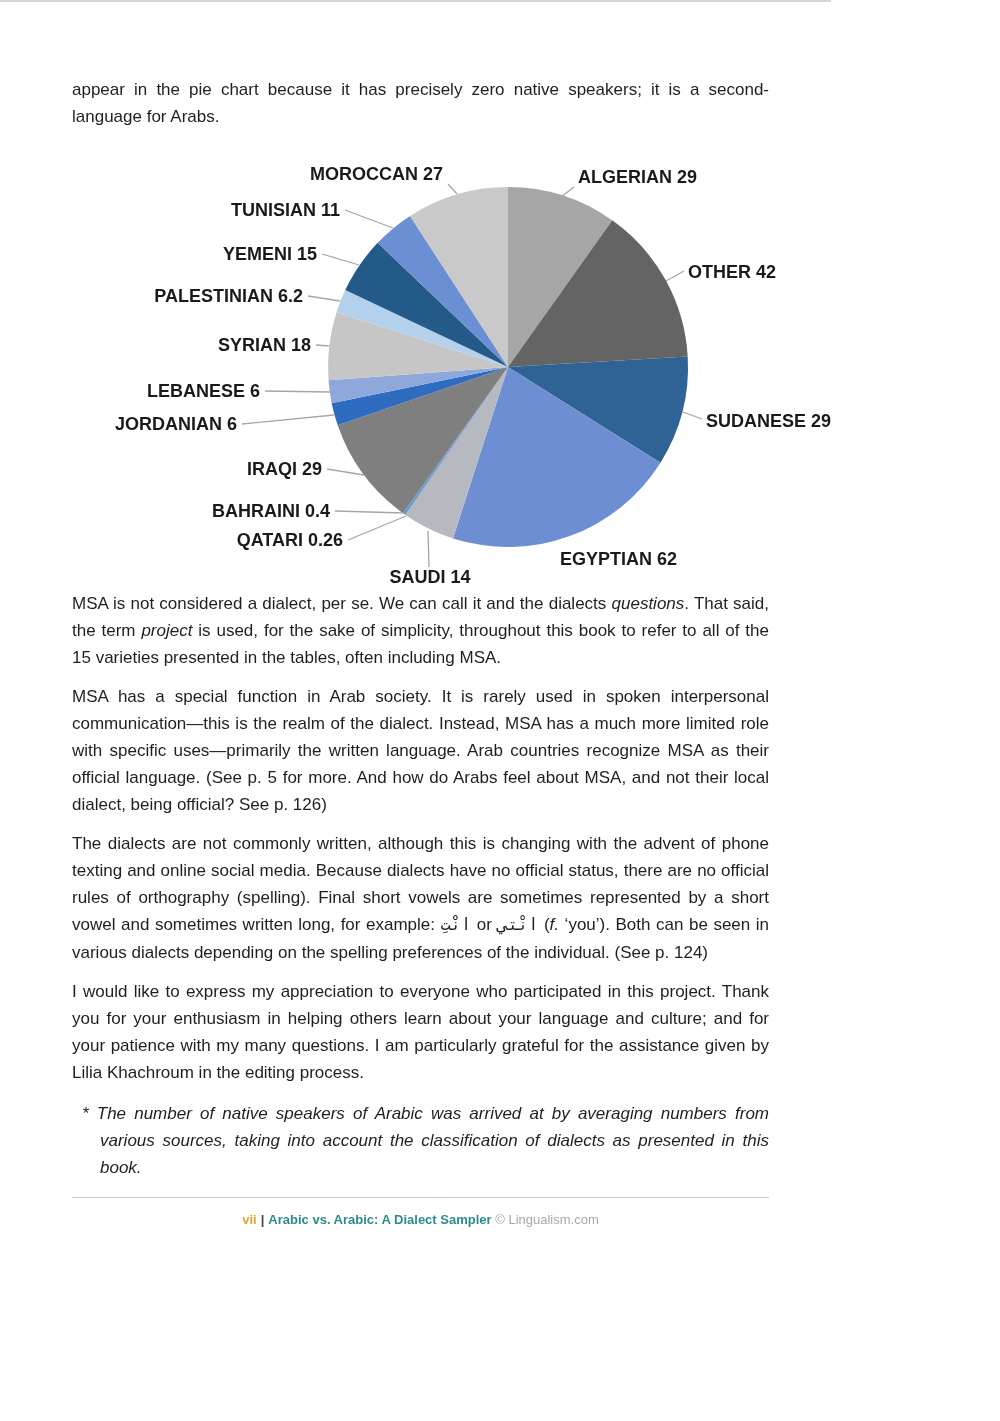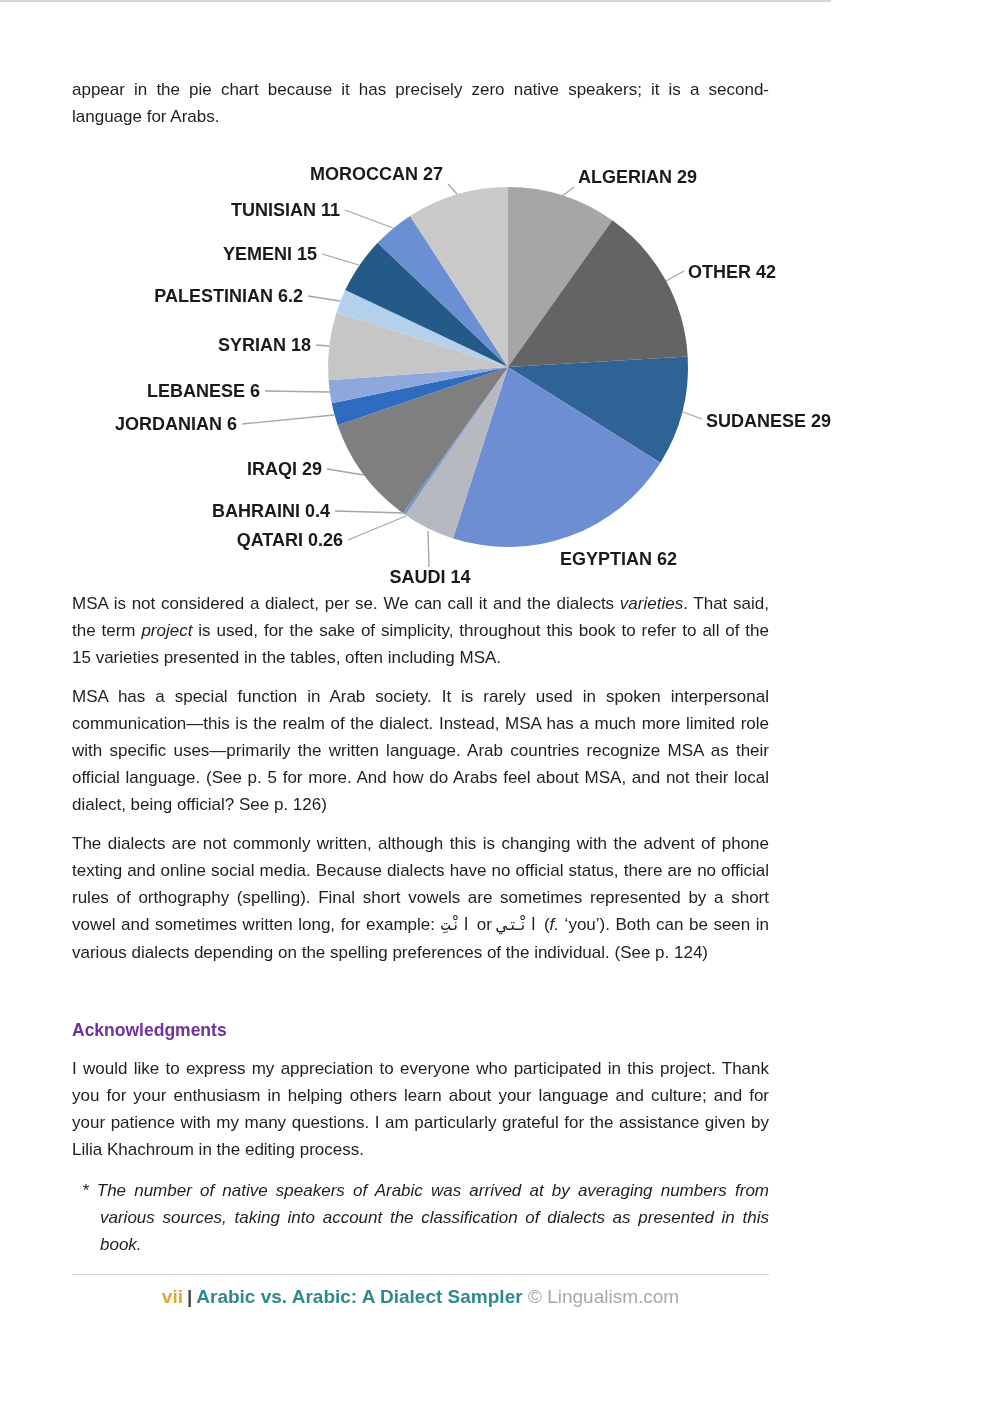--- a/index.html
+++ b/index.html
@@ -41,21 +41,21 @@
   .footnote {
     font-size:17px; line-height:27px; font-style:italic;
     text-align:justify; padding-left:18px; text-indent:-18px;
     margin:14px 0 0 10px;
   }
   .footer {
     margin-top:16px;
     border-top:1px solid #cfcfcf;
     padding-top:10px;
     text-align:center;
-    font-size:19px;
+    font-size:13px;
     line-height:24px;
   }
   .footer .pnum { color:#e2a72e; font-weight:bold; }
   .footer .sep  { color:#444444; font-weight:bold; padding:0 4px; }
   .footer .btitle { color:#2e8b8d; font-weight:bold; }
   .footer .copy { color:#a8a8a8; font-weight:normal; }
 </style>
 </head>
 <body>
 
@@ -106,25 +106,24 @@
         <polyline points="322,104 359,115" class="leader"></polyline>
         <text x="317" y="110" text-anchor="end" class="plabel">YEMENI 15</text>
         <polyline points="345,60 393,78" class="leader"></polyline>
         <text x="340" y="66" text-anchor="end" class="plabel">TUNISIAN 11</text>
         <polyline points="448,34 457,44" class="leader"></polyline>
         <text x="443" y="30" text-anchor="end" class="plabel">MOROCCAN 27</text>
       </svg>
   </div>
 
 
-  <p class="body"><span>MSA is not considered a dialect, per se. We can call it and the dialects </span><em class="it">varieties</em><span>. That said, the term </span><em class="it">project</em><span> is used, for the sake of simplicity, throughout this book to refer to all of the 15 varieties presented in the tables, often including MSA.</span></p>
+  <p class="body"><span>MSA is not considered a dialect, per se. We can call it and the dialects </span><em class="it">questions</em><span>. That said, the term </span><em class="it">project</em><span> is used, for the sake of simplicity, throughout this book to refer to all of the 15 varieties presented in the tables, often including MSA.</span></p>
   <p class="body"><span>MSA has a special function in Arab society. It is rarely used in spoken interpersonal communication—this is the realm of the dialect. Instead, MSA has a much more limited role with specific uses—primarily the written language. Arab countries recognize MSA as their official language. (See p. 5 for more. And how do Arabs feel about MSA, and not their local dialect, being official? See p. 126)</span></p>
   <p class="body"><span>The dialects are not commonly written, although this is changing with the advent of phone texting and online social media. Because dialects have no official status, there are no official rules of orthography (spelling). Final short vowels are sometimes represented by a short vowel and sometimes written long, for example: </span><span class="ar">انْتِ</span><span> or </span><span class="ar">انْتي</span><span> (</span><em class="it">f.</em><span> ‘you’). Both can be seen in various dialects depending on the spelling preferences of the individual. (See p. 124)</span></p>
 
-  <h2 class="sect ack">Acknowledgments</h2>
   <p class="body"><span>I would like to express my appreciation to everyone who participated in this project. Thank you for your enthusiasm in helping others learn about your language and culture; and for your patience with my many questions. I am particularly grateful for the assistance given by Lilia Khachroum in the editing process.</span></p>
 
   <p class="footnote">* The number of native speakers of Arabic was arrived at by averaging numbers from various sources, taking into account the classification of dialects as presented in this book.</p>
 
   <div class="footer">
     <span class="pnum">vii</span><span class="sep">|</span><span class="btitle">Arabic vs. Arabic: A Dialect Sampler</span>
     <span class="copy">© Lingualism.com</span>
   </div>
 
 </div>

